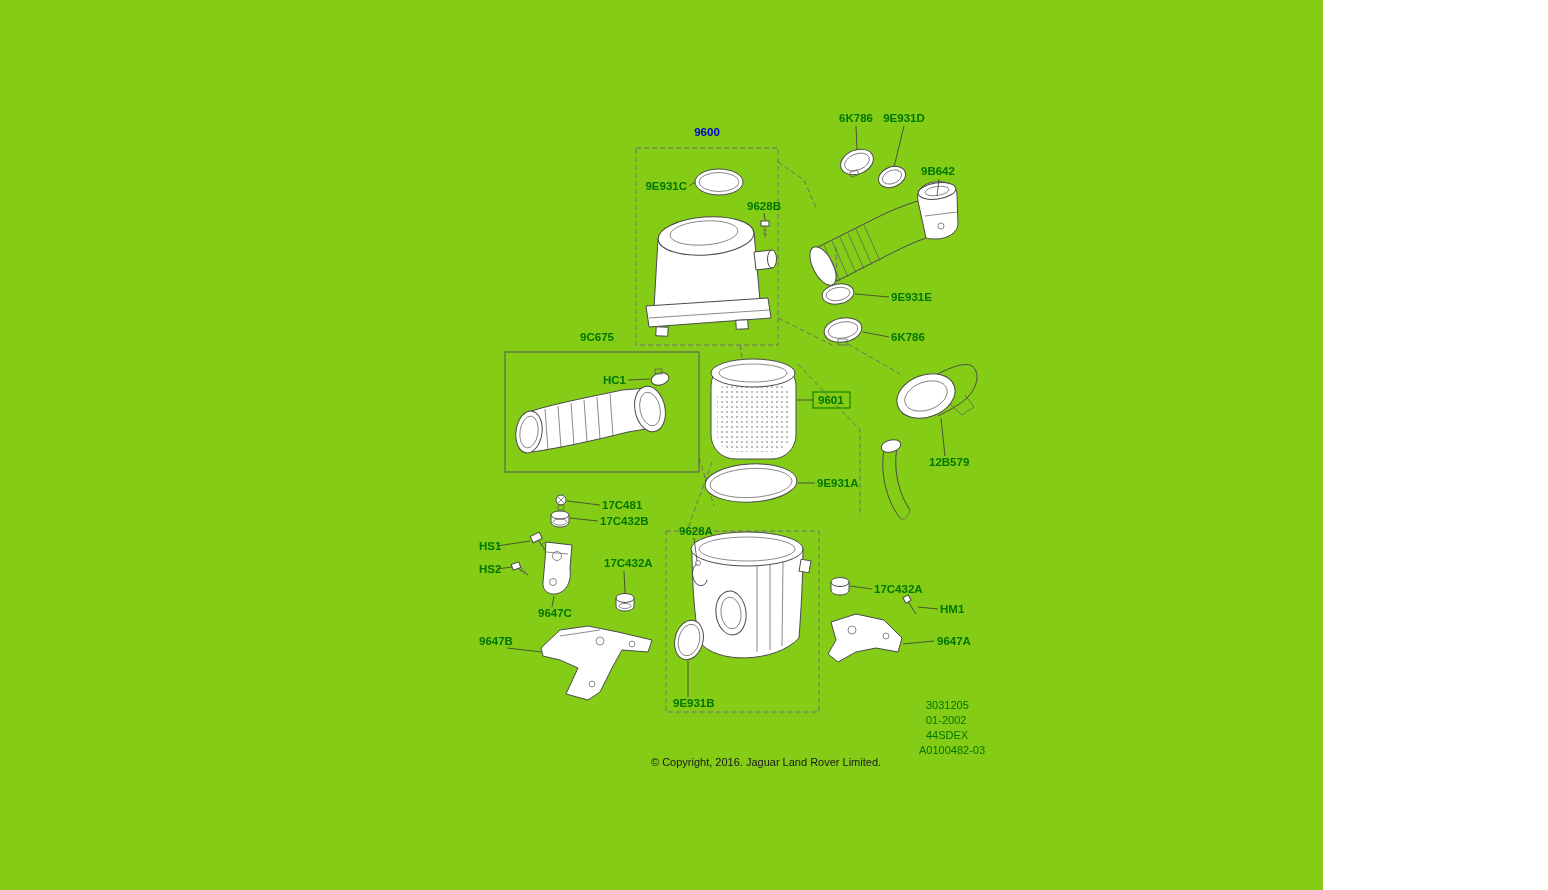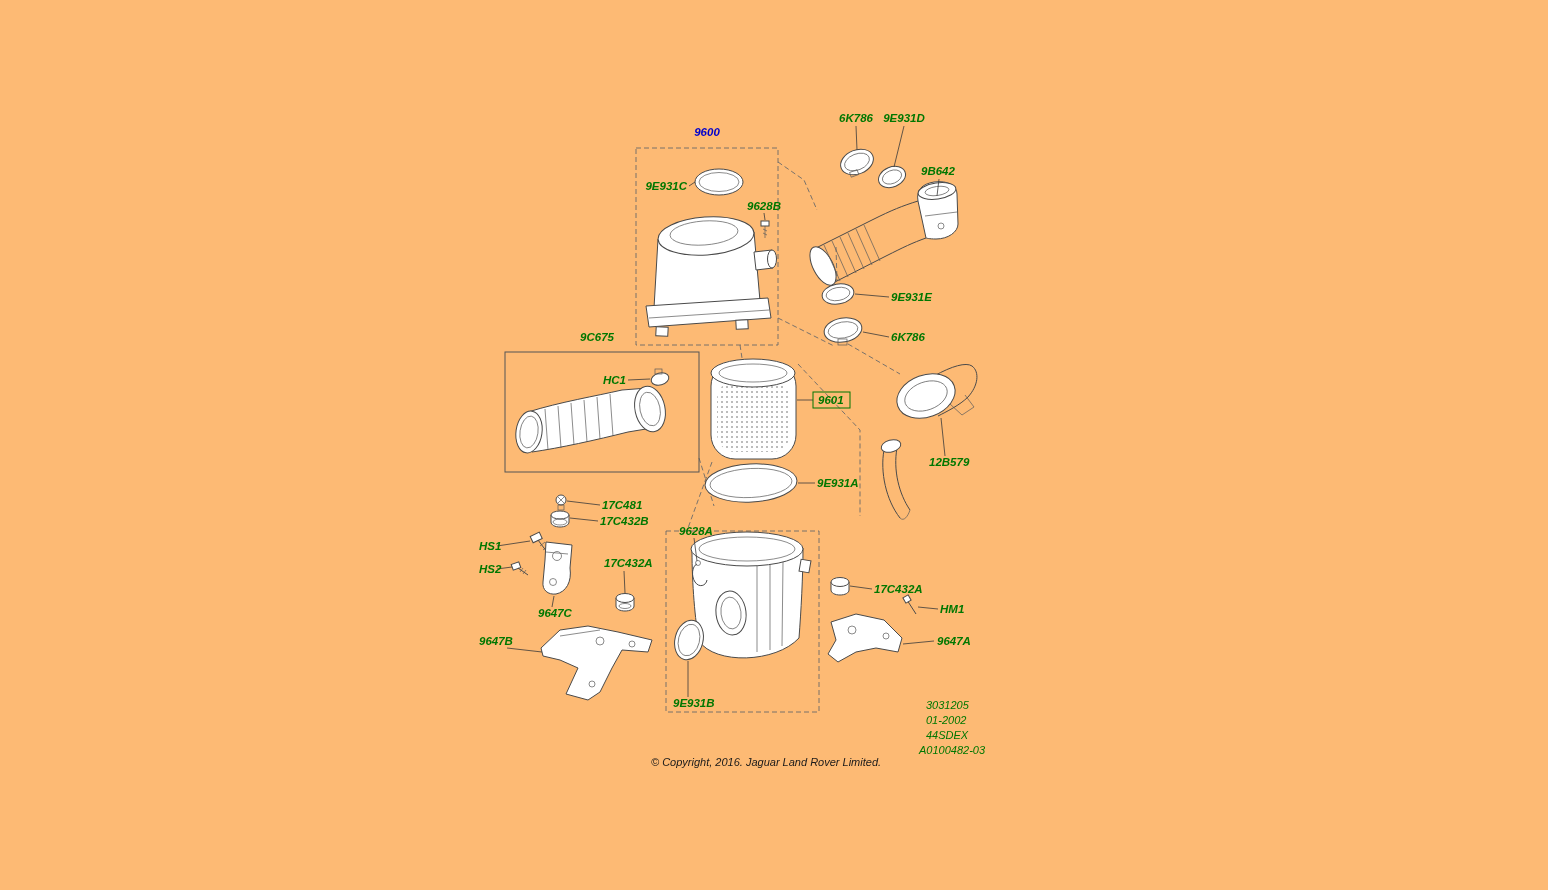--- a/index.html
+++ b/index.html
@@ -1,16 +1,16 @@
 <!DOCTYPE html>
 <html><head>
 <meta charset="utf-8">
 <style>
   html,body{margin:0;padding:0;background:#ffffff;width:1548px;height:890px;overflow:hidden;}
-  .stage{position:relative;width:1548px;height:890px;background:#fdba74;font-style:italic;}
+  .stage{position:relative;width:1323px;height:890px;background:#84cc16;}
   svg{position:absolute;left:0;top:0;}
   .lbl{font-family:"Liberation Sans",sans-serif;font-size:11.5px;font-weight:bold;}
   .ftr{font-family:"Liberation Sans",sans-serif;font-size:11px;}
   .cpy{font-family:"Liberation Sans",sans-serif;font-size:11px;fill:#1a1a1a;}
   .ln{fill:none;stroke:#4a4a4a;stroke-width:1;}
   .lnthin{fill:none;stroke:#5a5a5a;stroke-width:0.7;}
   .fillw{fill:#ffffff;stroke:#4a4a4a;stroke-width:1;}
   .dash{fill:none;stroke:#6a6a6a;stroke-width:0.9;stroke-dasharray:5 3;}
   .leader{fill:none;stroke:#3a3a3a;stroke-width:0.8;}
   .box{fill:none;stroke:#555555;stroke-width:1;}

